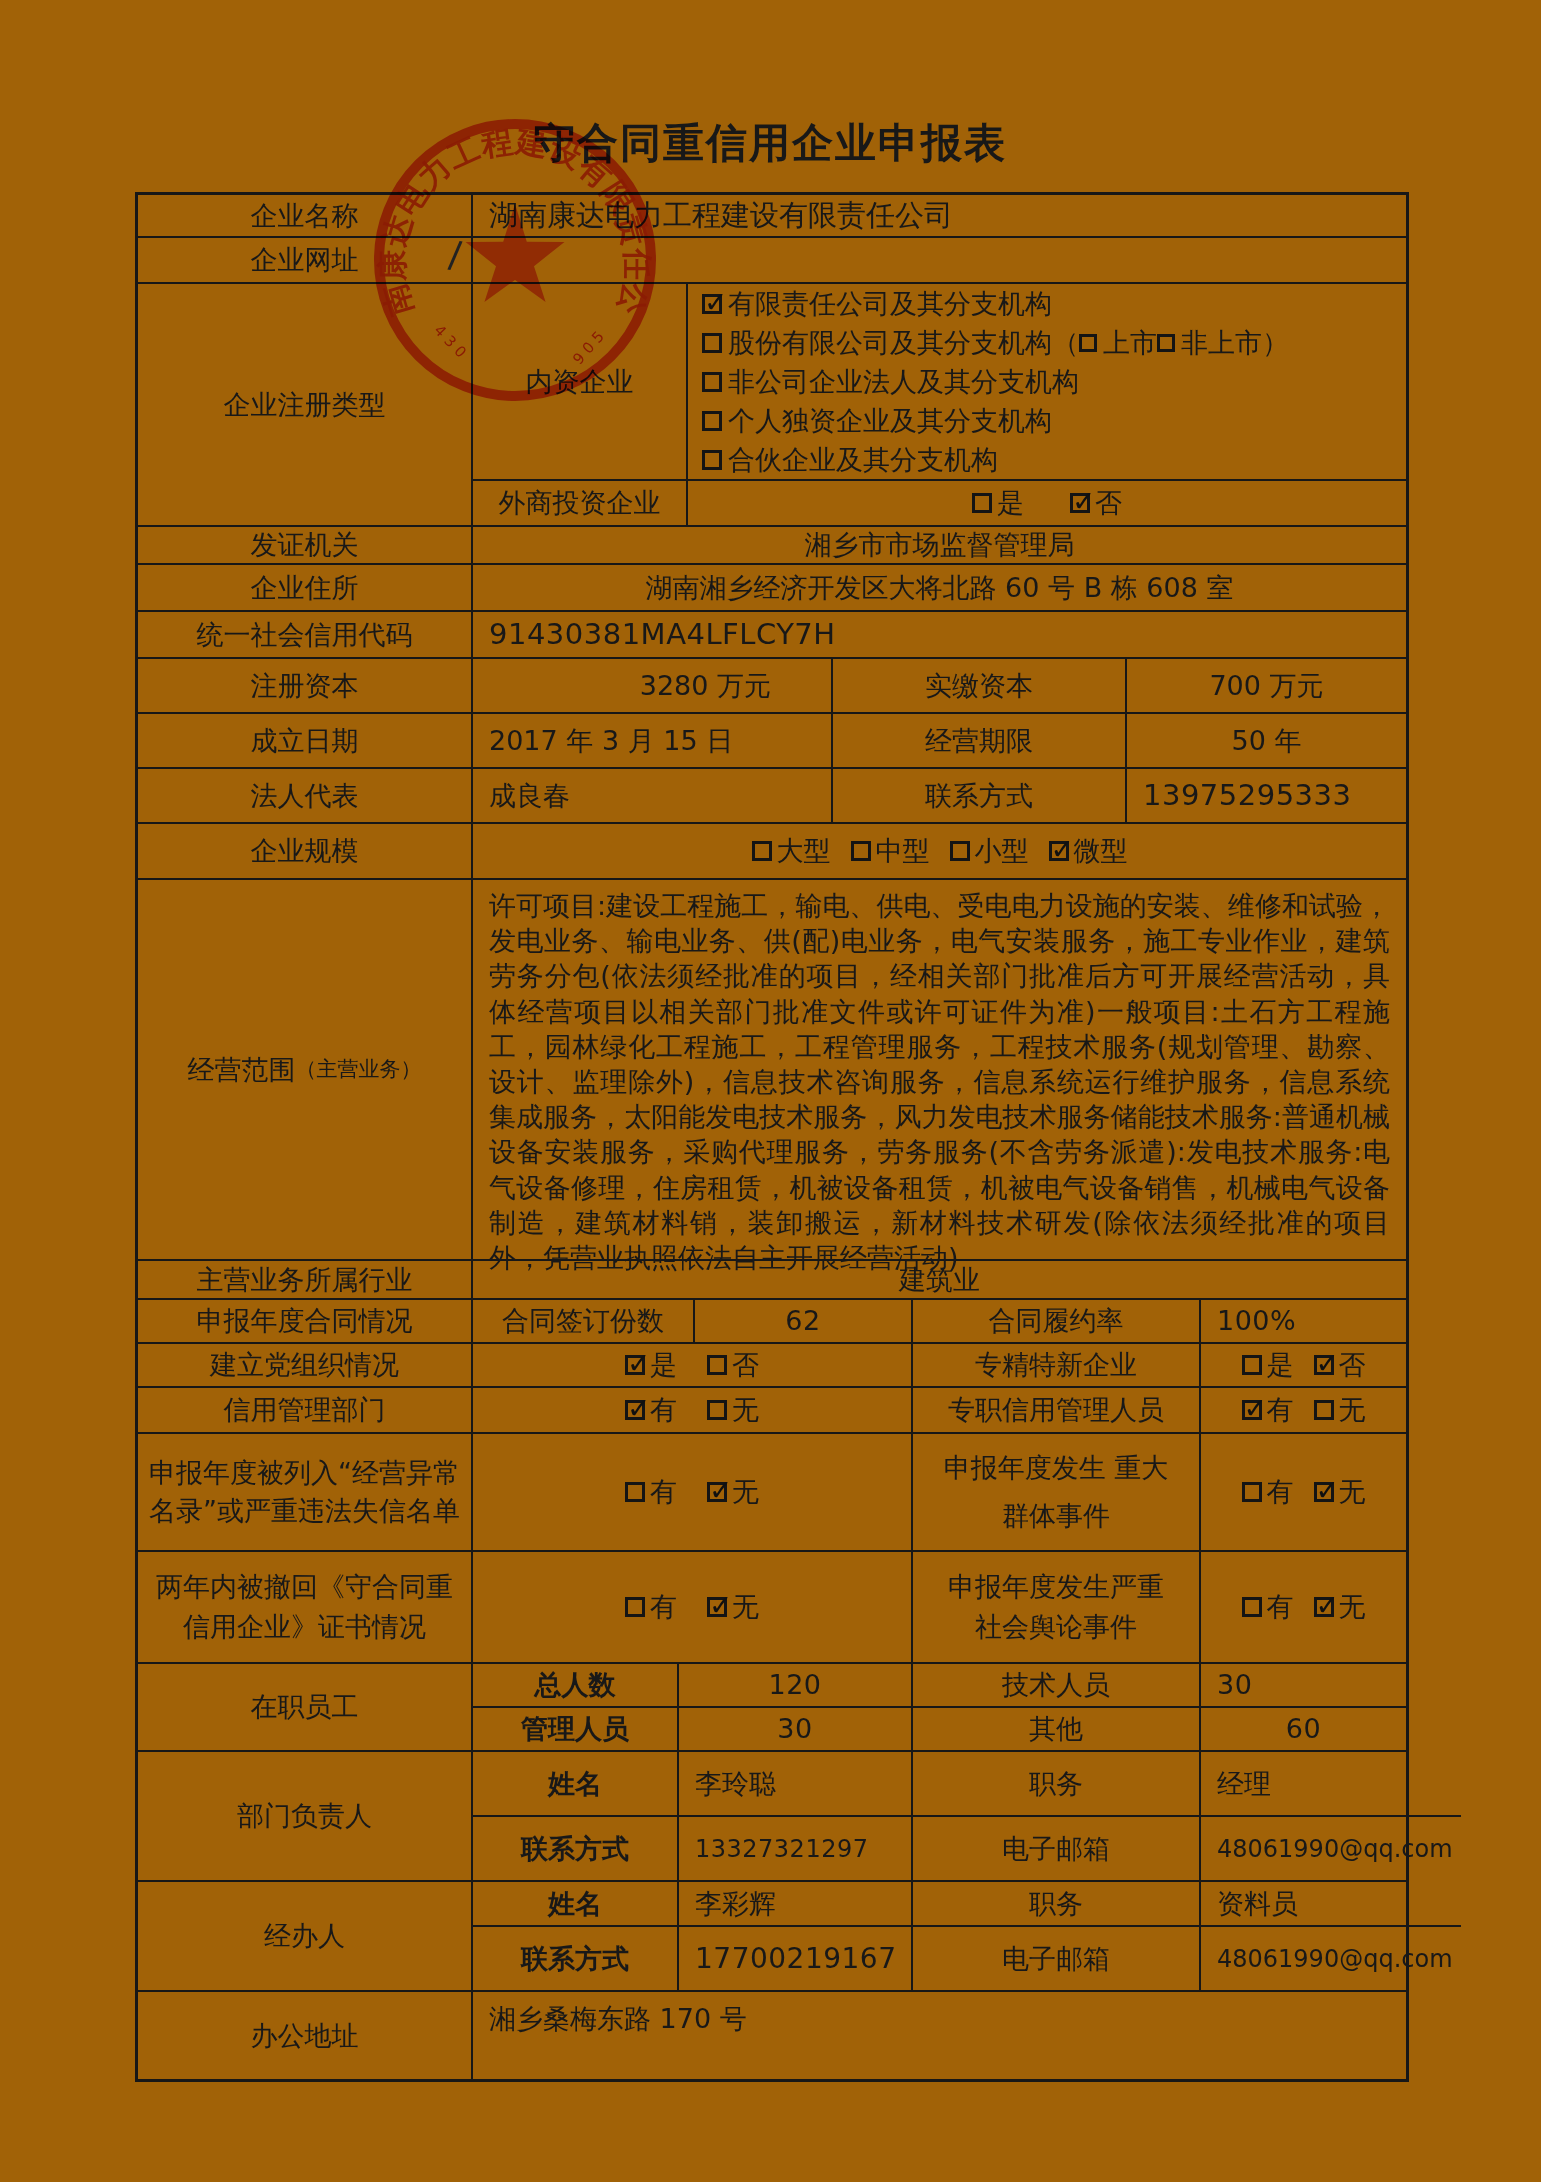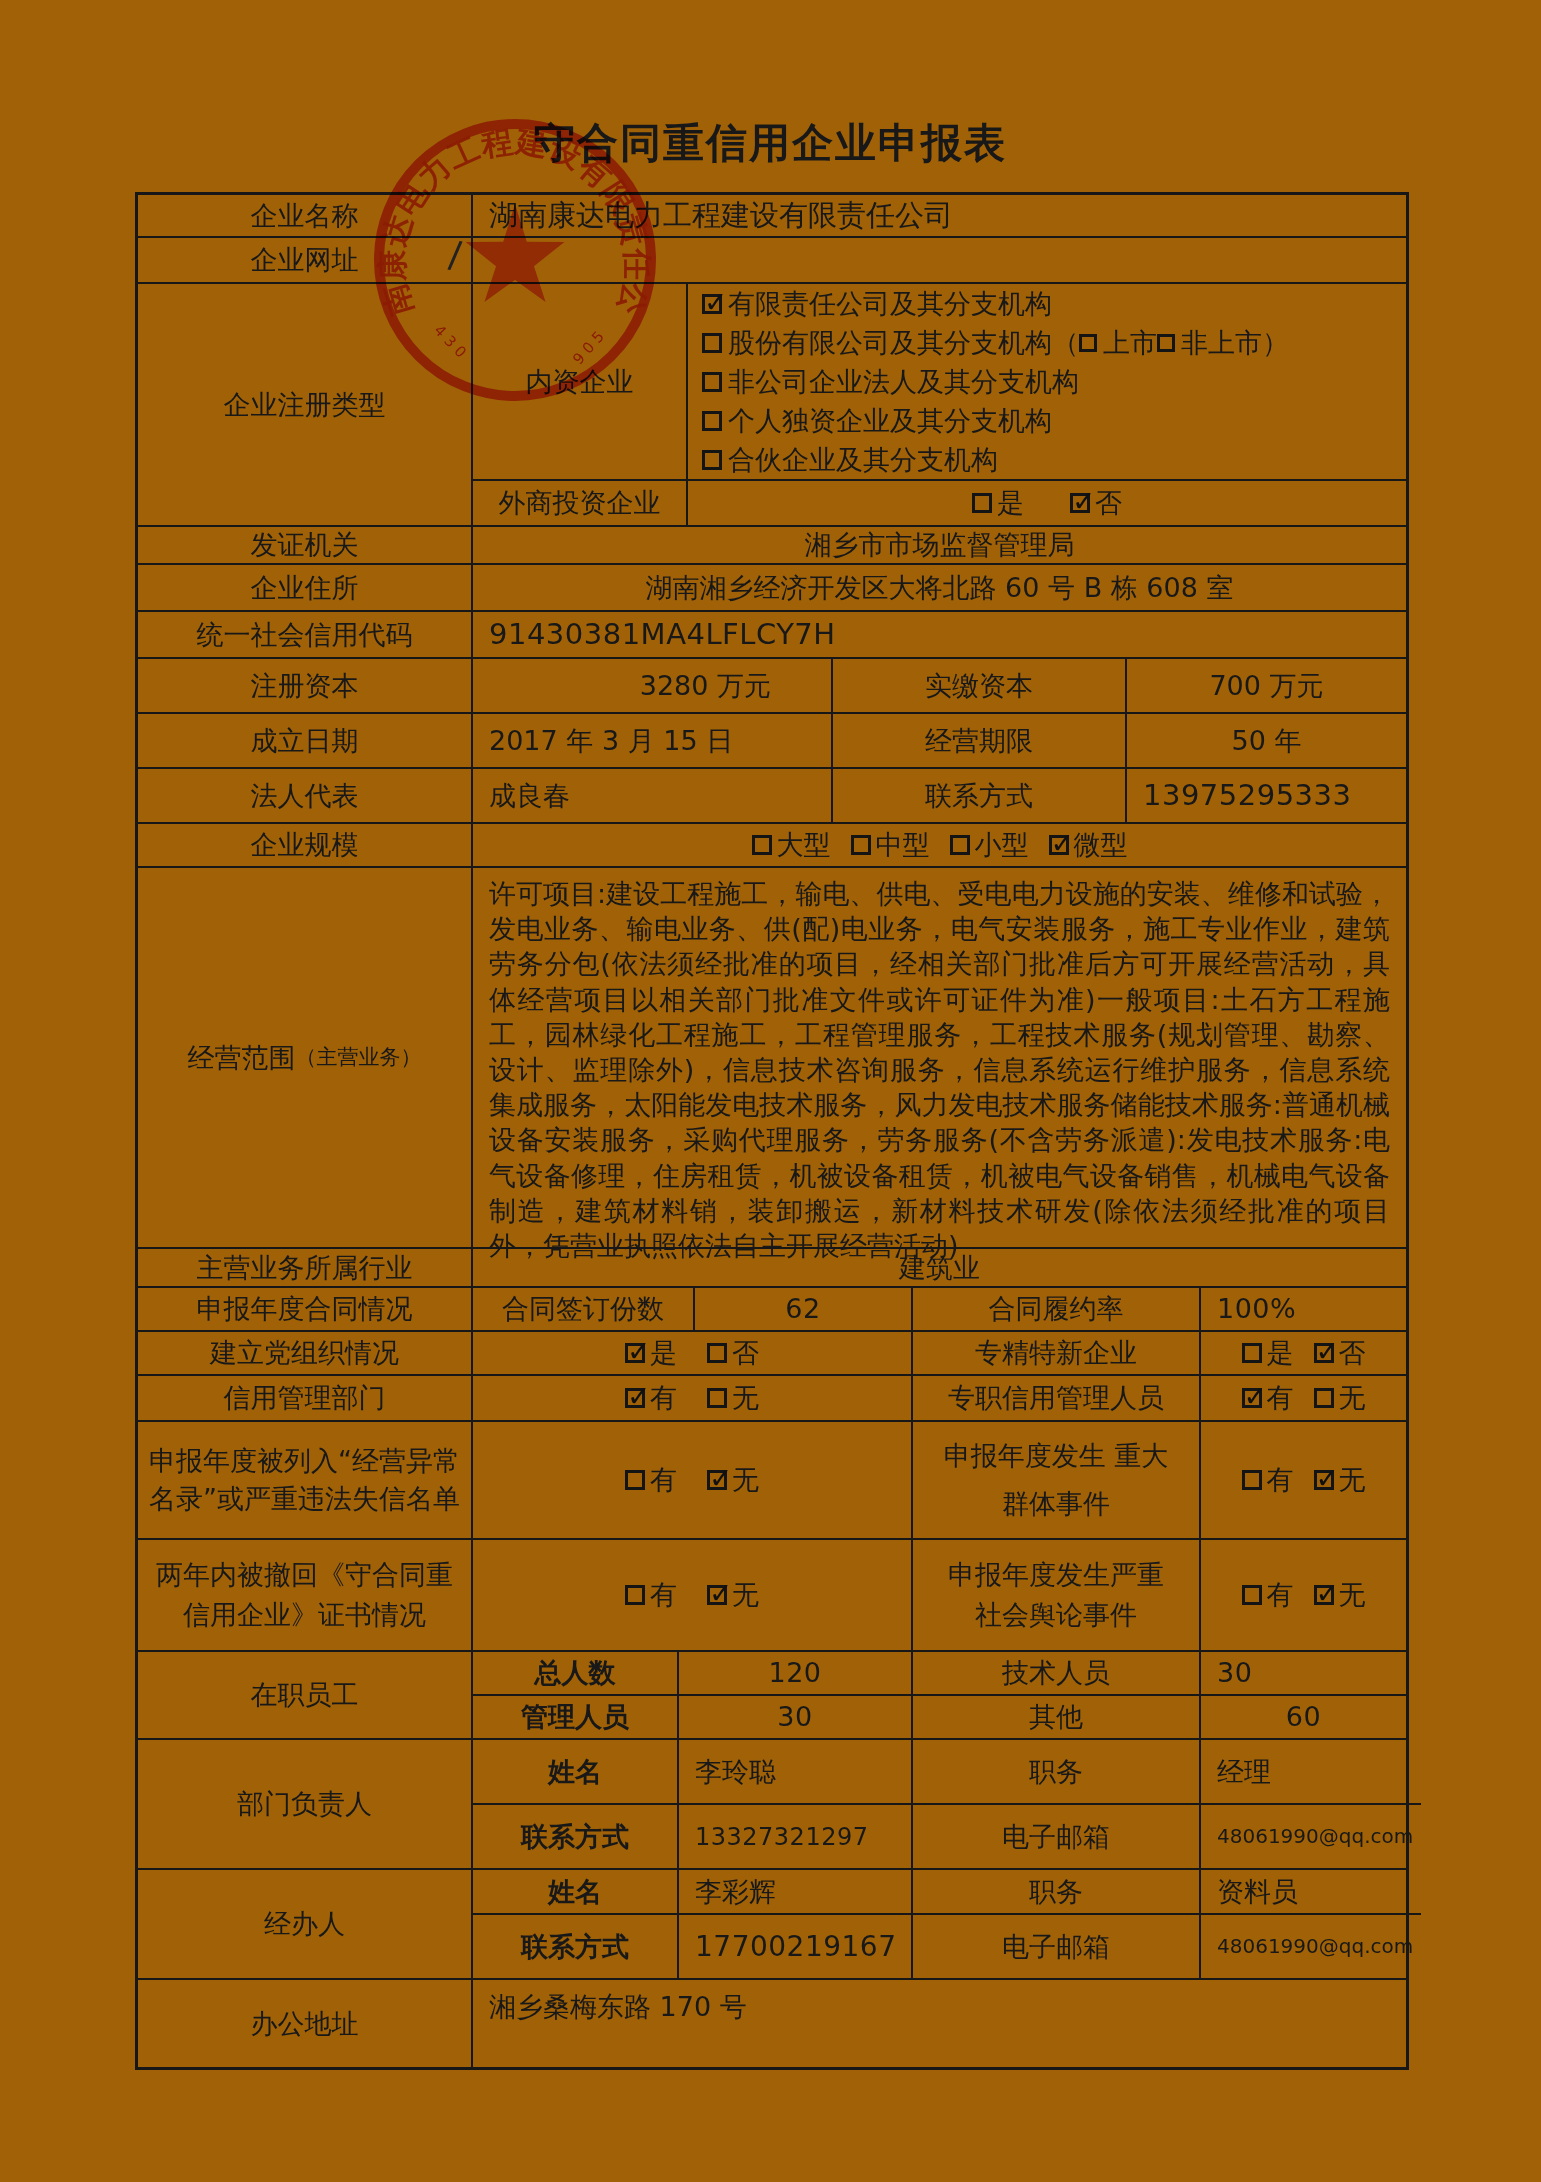--- a/index.html
+++ b/index.html
@@ -39,21 +39,21 @@
   .opt-tight .opt{margin:0 10px;}
   .cb-list{display:flex;flex-direction:column;justify-content:center;align-items:flex-start;
            padding-left:14px;}
   .cb-line{display:flex;align-items:center;height:39px;font-size:27px;white-space:nowrap;}
   .cb-line .cb{margin-right:6px;}
   
   .scope{display:block;text-align:justify;padding:8px 16px 6px 16px;font-size:27px;line-height:35.2px;}
   .sublabel{font-size:21px;}
   
   .num{letter-spacing:0.5px;}
-  .email{font-size:20px;}
+  .email{font-size:24px;}
   
   .slash{position:absolute;left:449px;top:234px;font-size:36px;color:#222;transform:rotate(6deg);}
   
   .stamp{position:absolute;left:365px;top:110px;width:300px;height:300px;mix-blend-mode:multiply;opacity:0.92;}
 </style>
 </head>
 <body>
 
 <div class="page">
 
@@ -152,21 +152,21 @@
       <div class="c rest">50 年</div>
     </div>
 
     <div class="r" style="height:55px">
       <div class="c lbl">法人代表</div>
       <div class="c w360 val-left">成良春</div>
       <div class="c w294">联系方式</div>
       <div class="c rest val-left num" style="font-size:29px">13975295333</div>
     </div>
 
-    <div class="r" style="height:44px">
+    <div class="r" style="height:56px">
       <div class="c lbl">企业规模</div>
       <div class="c rest opt-tight">
           <span class="opt">
             <span class="cb"></span>
             <span>大型</span>
           </span>
           <span class="opt">
             <span class="cb"></span>
             <span>中型</span>
           </span>

